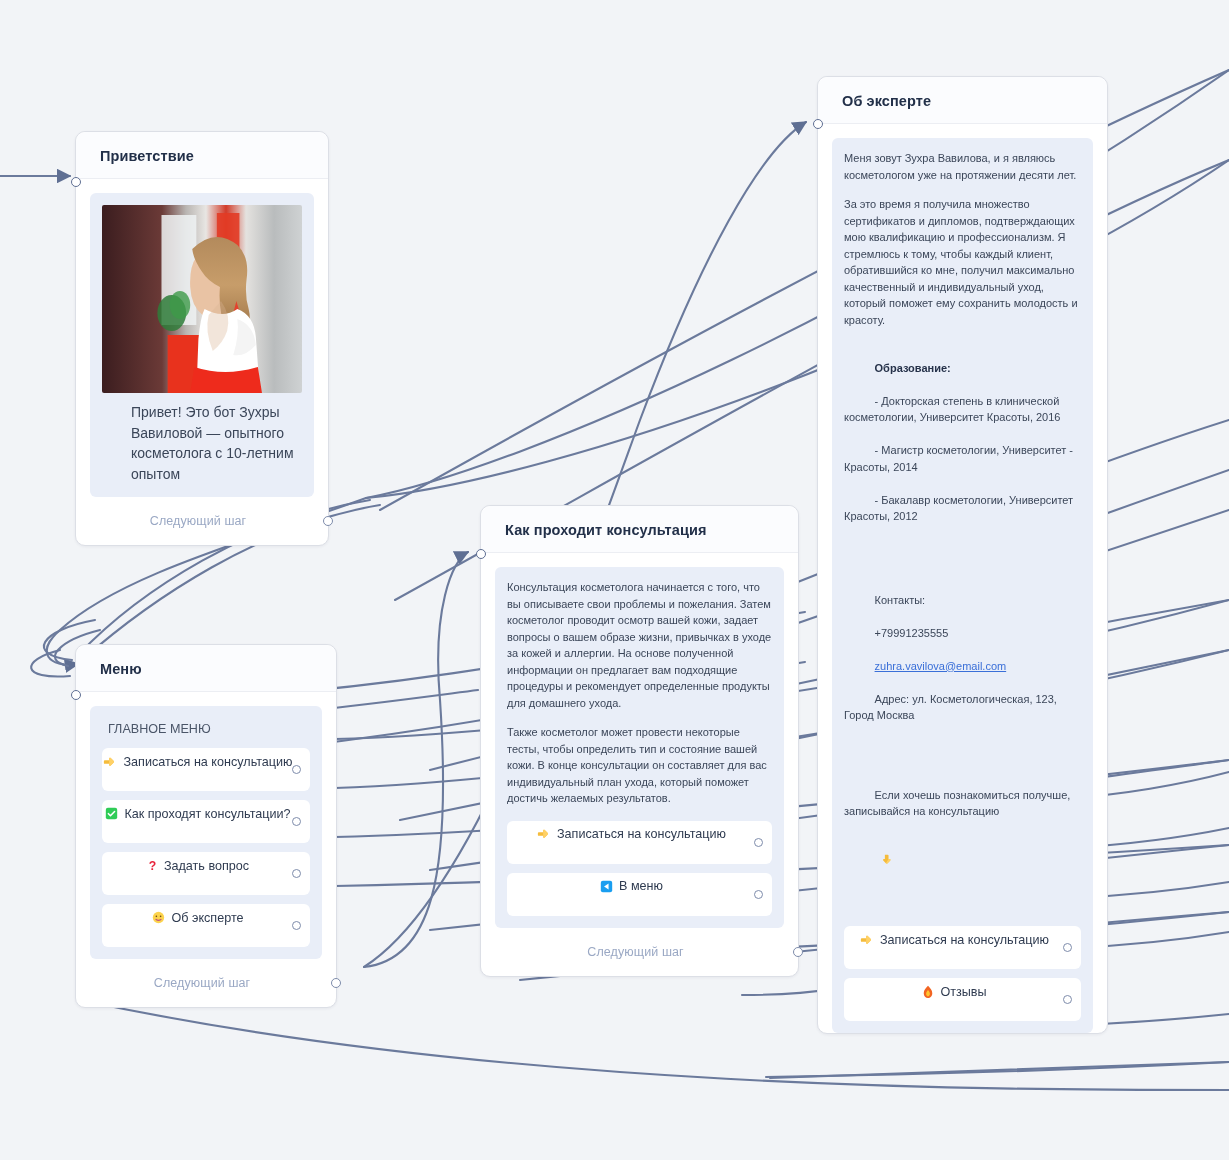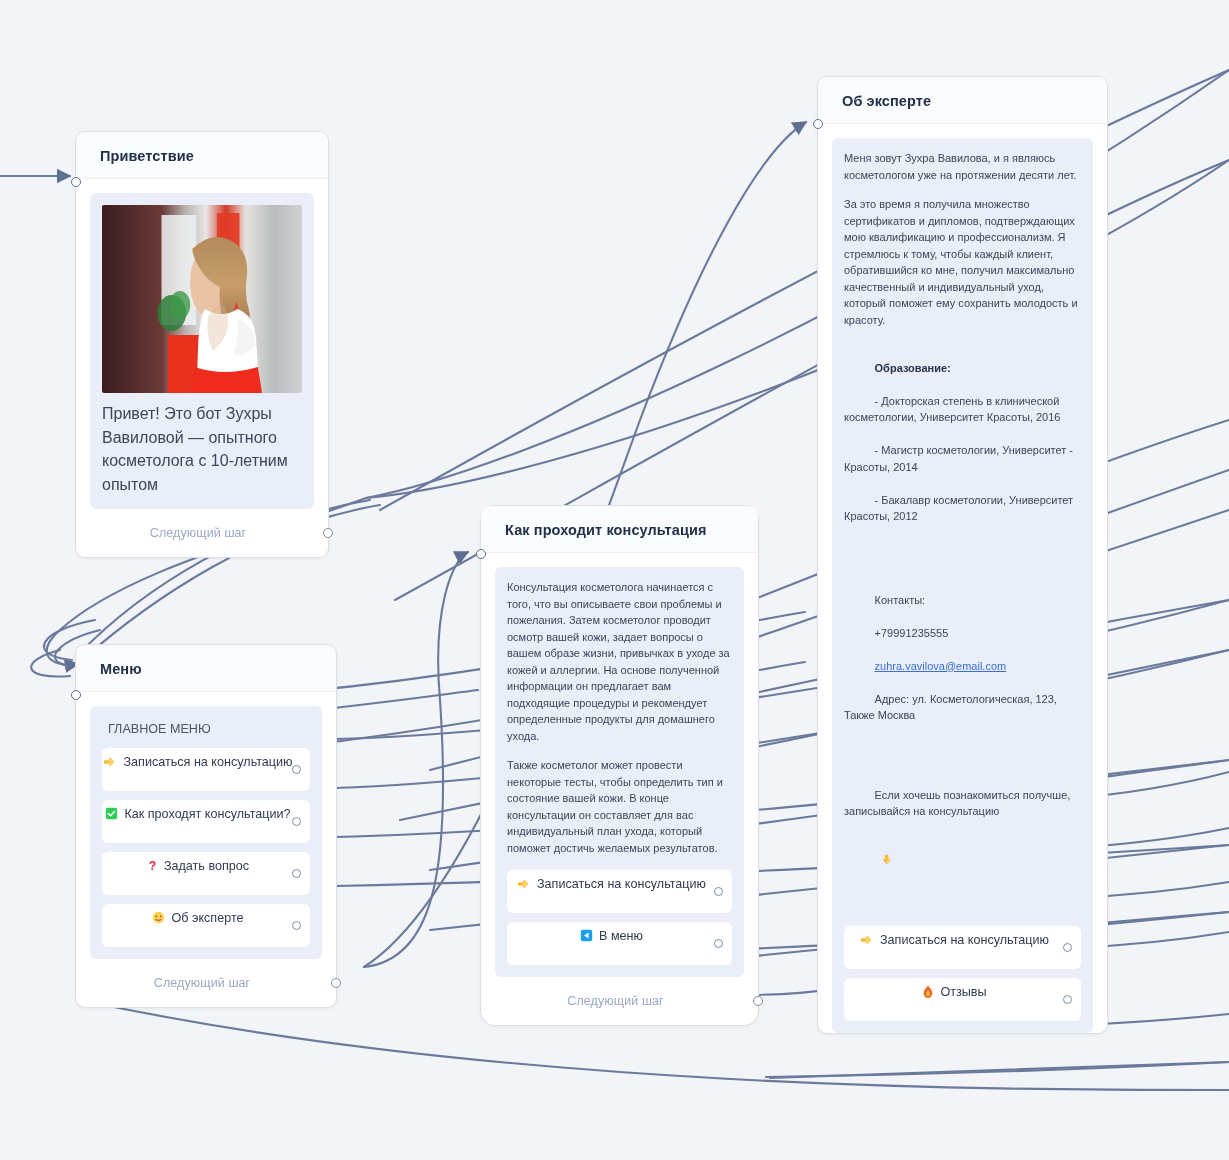--- a/index.html
+++ b/index.html
@@ -78,23 +78,24 @@
   .bubble-photo {
     width: 100%;
     height: 188px;
     border-radius: 2px;
     overflow: hidden;
     display: block;
   }
   .bubble-photo svg { display: block; width: 100%; height: 100%; }
   .bubble-caption {
     margin-top: 9px;
-    font-size: 16px;
+    font-size: 14px;
     line-height: 1.48;
     color: #3b4659;
+    margin-left: 29px;
   }
 
   .section-label {
     font-size: 12.6px;
     color: #4a5568;
     padding: 4px 2px 12px 6px;
   }
 
   
   .btn-list { display: flex; flex-direction: column; gap: 9px; }
@@ -312,21 +313,21 @@
 
         </div>
       </div>
     </div>
     <div class="node-footer">
       <span class="next-step">Следующий шаг</span>
       <span class="port-out" style="top:auto; bottom:19px;"></span>
     </div>
   </div>
 
-  <div class="node" style="left:480px; top:505px; width:279px;border-radius:15px;">
+  <div class="node" style="left:480px; top:505px; width:319px;">
     <div class="port-in" style="top:43px;"></div>
     <div class="node-header">
       <div class="node-title">Как проходит консультация</div>
     </div>
     <div class="node-body">
       <div class="bubble">
         <div class="bubble-text">Консультация косметолога начинается с того, что вы описываете свои проблемы и пожелания. Затем косметолог проводит осмотр вашей кожи, задает вопросы о вашем образе жизни, привычках в уходе за кожей и аллергии. На основе полученной информации он предлагает вам подходящие процедуры и рекомендует определенные продукты для домашнего ухода.</div>
         <div class="bubble-text">Также косметолог может провести некоторые тесты, чтобы определить тип и состояние вашей кожи. В конце консультации он составляет для вас индивидуальный план ухода, который поможет достичь желаемых результатов.</div>
         <div class="btn-list" style="margin-top:14px;">
 
@@ -375,21 +376,21 @@
           <span class="bubble-strong">Образование:</span><br>
           <span>- Докторская степень в клинической косметологии, Университет Красоты, 2016</span><br>
           <span>- Магистр косметологии, Университет - Красоты, 2014</span><br>
           <span>- Бакалавр косметологии, Университет Красоты, 2012</span>
         </div>
 
         <div class="bubble-text" style="margin-top:34px;">
           <span>Контакты:</span><br>
           <span>+79991235555</span><br>
           <span class="bubble-link">zuhra.vavilova@email.com</span><br>
-          <span>Адрес: ул. Косметологическая, 123, Также Москва</span>
+          <span>Адрес: ул. Косметологическая, 123, Город Москва</span>
         </div>
 
         <div class="bubble-text" style="margin-top:30px;">
           <span>Если хочешь познакомиться получше, записывайся на консультацию</span>
           <span class="gly" style="margin:0 0 0 5px;">
             <svg width="13" height="13" viewBox="0 0 16 16">
                 <path d="M6 2h3.5c.6 0 1 .4 1 1v4.5h1.3c1 0 1.5 1.1.8 1.8l-3.2 3.2c-.6.6-1.6.6-2.2 0L4 9.3c-.7-.7-.2-1.8.8-1.8H6z" fill="#f5bc3c"></path>
                 <path d="M10.5 7.5h1.3c1 0 1.5 1.1.8 1.8l-3.2 3.2c-.6.6-1.6.6-2.2 0" fill="#ffd166"></path>
               </svg>
           </span>

